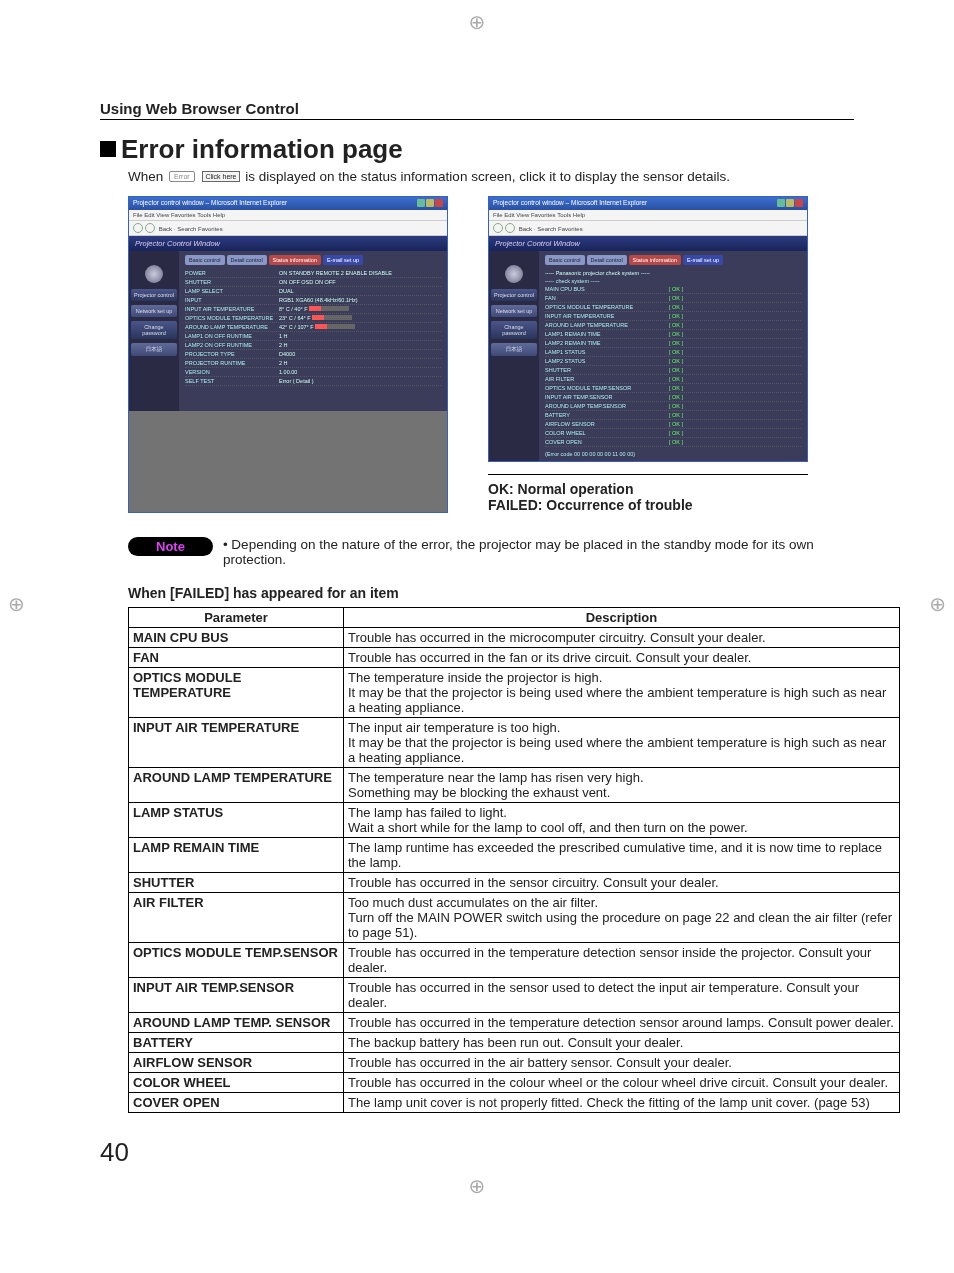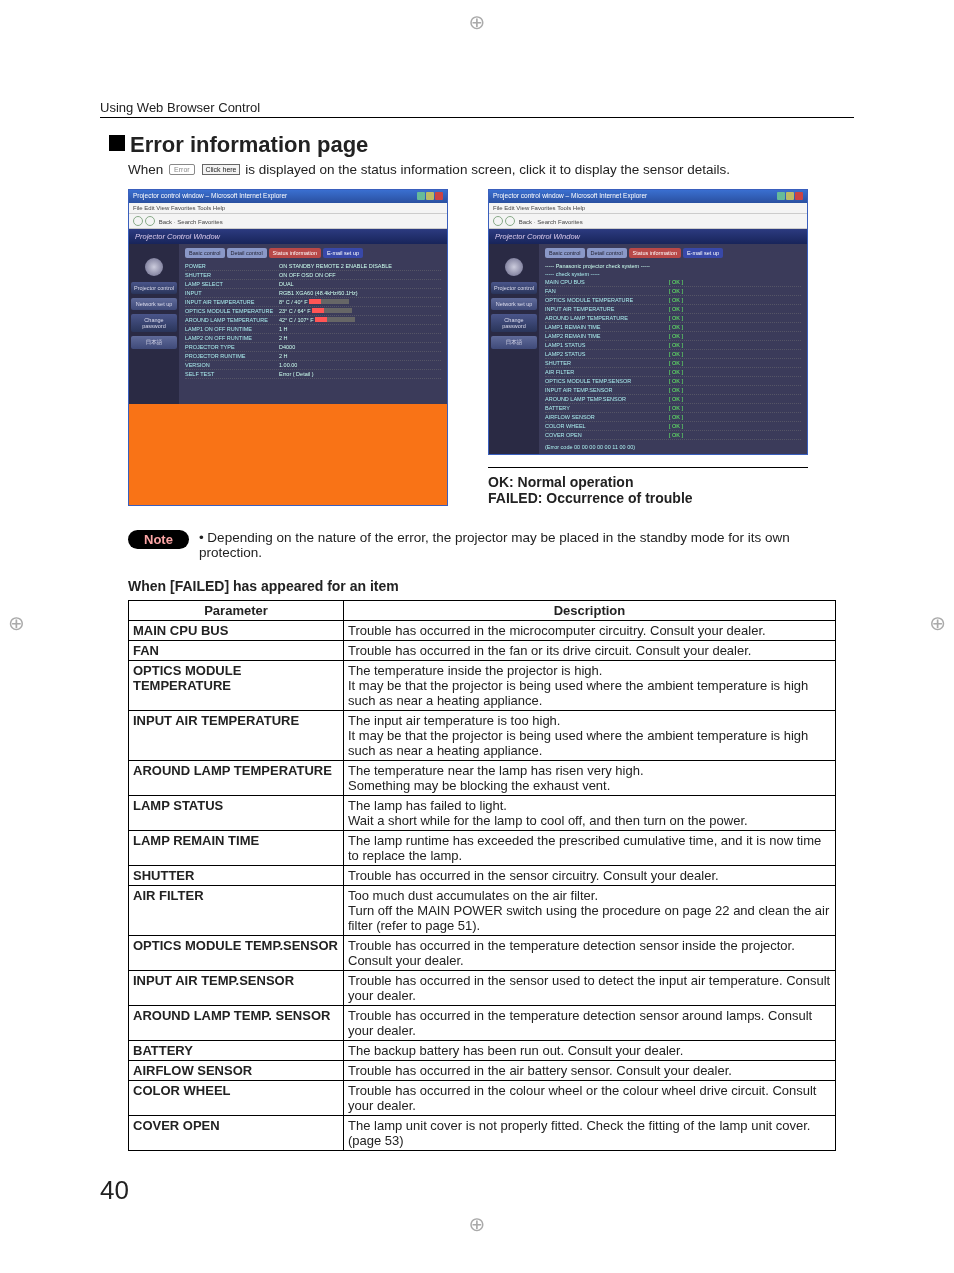--- a/index.html
+++ b/index.html
@@ -29,26 +29,26 @@
     top: 50%;
     transform: translateY(-50%);
     font-size: 20px;
     color: #aaa;
   }
   .crop-left { left: 8px; }
   .crop-right { right: 8px; }
   .hdr-rule {
     border-bottom: 1.5px solid #000;
     padding-bottom: 2px;
-    font-weight: normal;
-    font-size: 13px;
+    font-weight: bold;
+    font-size: 15px;
   }
   h1.err-title {
-    margin: 14px 0 4px 9px;
-    font-size: 22px;
+    margin: 14px 0 4px 0;
+    font-size: 26px;
     font-weight: bold;
   }
   .sq { display: inline-block; width: 16px; height: 16px; background: #000; margin-right: 5px; vertical-align: 1px;}
   .intro {
     font-size: 13.5px;
     margin-left: 28px;
     margin-bottom: 12px;
   }
   .chip-err {
     display: inline-block;
@@ -71,21 +71,21 @@
   }
   .screenshots-row {
     display: flex;
     gap: 40px;
     margin-left: 28px;
   }
   
   .mini {
     width: 320px;
     border: 1px solid #3a5fbd;
-    background: #f97316;
+    background: #737373;
     font-size: 6px;
   }
   .mini-title {
     background: linear-gradient(#3a6fd0,#2a50a0);
     color: #fff;
     padding: 2px 4px;
     display: flex;
     justify-content: space-between;
     font-size: 6.5px;
   }
@@ -115,25 +115,25 @@
   .statline { display:flex; font-size:5.5px; padding:1px 0; border-bottom:1px dotted #556; gap:4px;}
   .statline .k { width:90px; color:#aee;}
   .statline .v { color:#cfe;}
   .statline .on { color:#6f6;}
   .bar { display:inline-block; height:5px; background:linear-gradient(90deg,#f55 30%,#666 30%); width:40px;}
   .ok-list .statline .v { color:#6f6;}
   .err-code {font-size:5.5px;color:#aee;margin-top:4px;}
   .caption-block { margin-top:12px; font-size:14px; font-weight:bold;}
   .cap-rule {height:1.2px;background:#000;width:320px;margin:4px 0 6px 0;}
   .note-row { display:flex; align-items:flex-start; gap:10px; margin:24px 0 18px 28px; font-size:13.5px;}
-  .note-pill { background:#000; color:#fca5a5; font-weight:bold; padding:2px 16px; border-radius:10px; font-size:13px;}
+  .note-pill { background:#000; color:#d946ef; font-weight:bold; padding:2px 28px; border-radius:10px; font-size:13px;}
   .subhead { font-weight:bold; font-size:14px; margin:10px 0 6px 28px;}
   table.errtab {
     border-collapse: collapse;
-    width: 708px;
+    width: 772px;
     margin-left: 28px;
     font-size: 13px;
     padding-left: 28px;
   }
   table.errtab th, table.errtab td {
     border: 1px solid #000;
     padding: 2px 4px;
     vertical-align: top;
     text-align: left;
   }
@@ -422,21 +422,21 @@
         <tr>
           <td class="param">OPTICS MODULE TEMP.SENSOR</td>
           <td>Trouble has occurred in the temperature detection sensor inside the projector. Consult your dealer.</td>
         </tr>
         <tr>
           <td class="param">INPUT AIR TEMP.SENSOR</td>
           <td>Trouble has occurred in the sensor used to detect the input air temperature. Consult your dealer.</td>
         </tr>
         <tr>
           <td class="param">AROUND LAMP TEMP. SENSOR</td>
-          <td>Trouble has occurred in the temperature detection sensor around lamps. Consult your dealer.</td>
+          <td>Trouble has occurred in the temperature detection sensor around lamps. Consult power dealer.</td>
         </tr>
         <tr>
           <td class="param">BATTERY</td>
           <td>The backup battery has been run out. Consult your dealer.</td>
         </tr>
         <tr>
           <td class="param">AIRFLOW SENSOR</td>
           <td>Trouble has occurred in the air battery sensor. Consult your dealer.</td>
         </tr>
         <tr>

